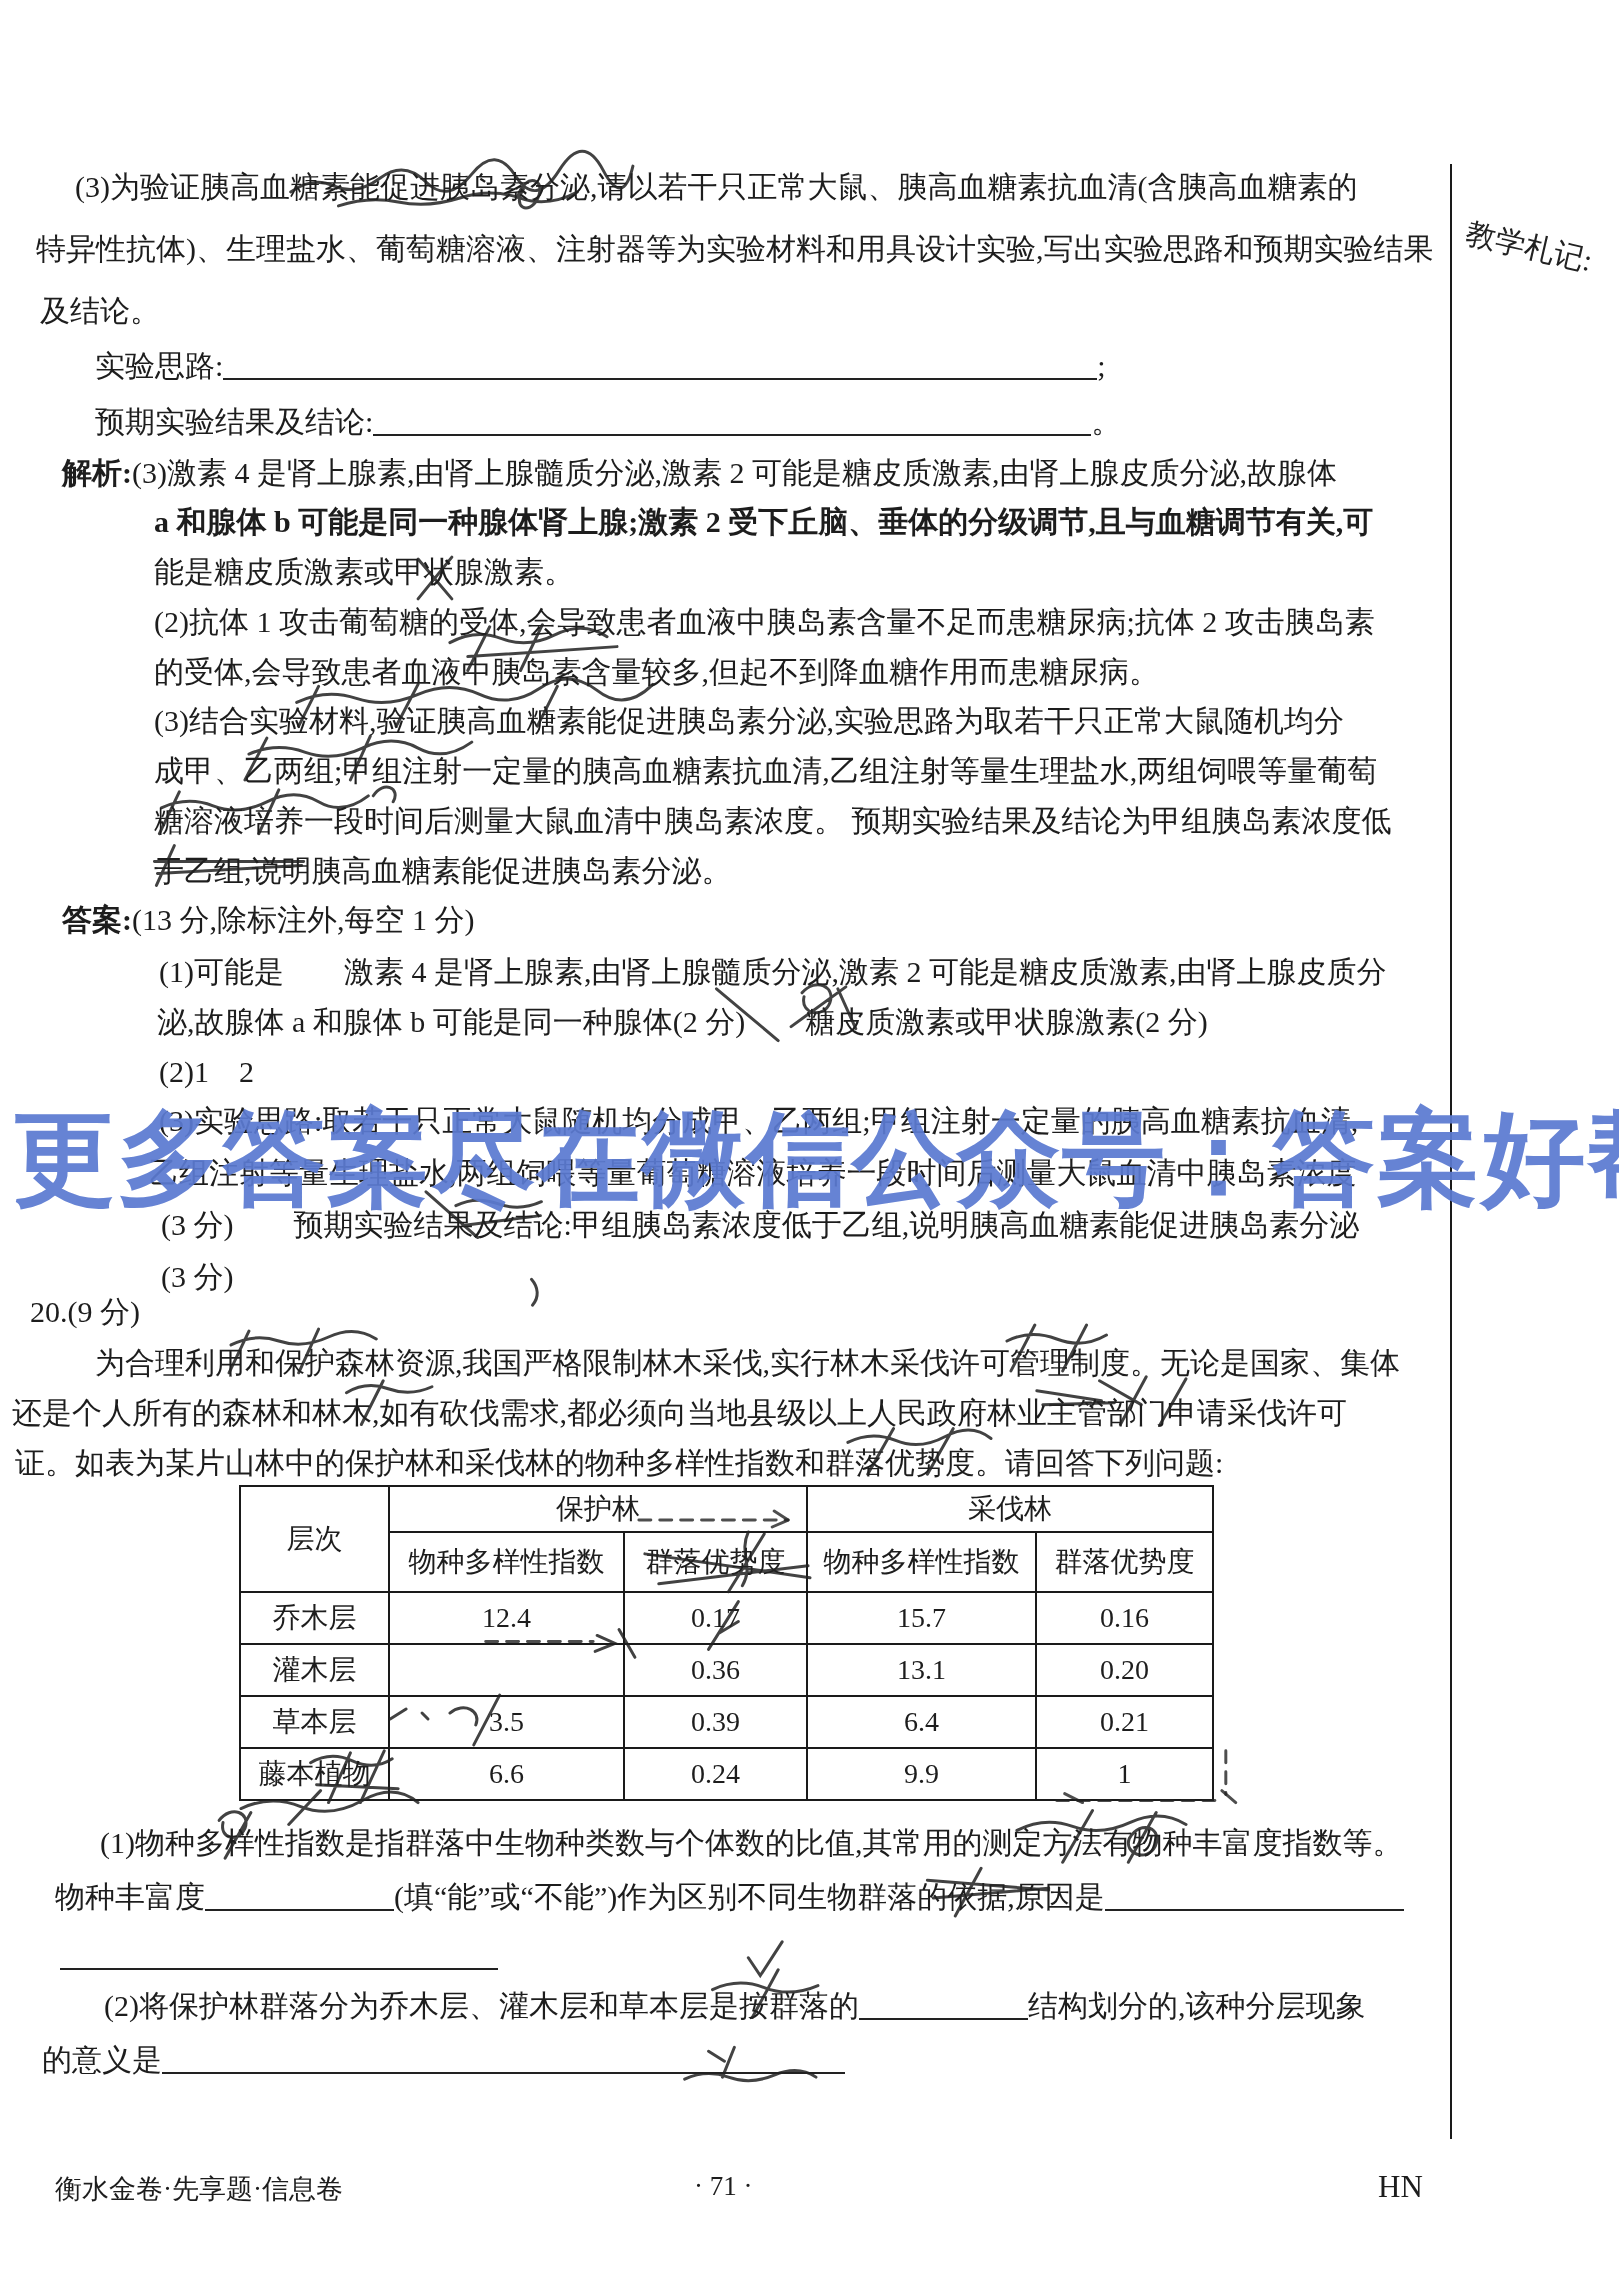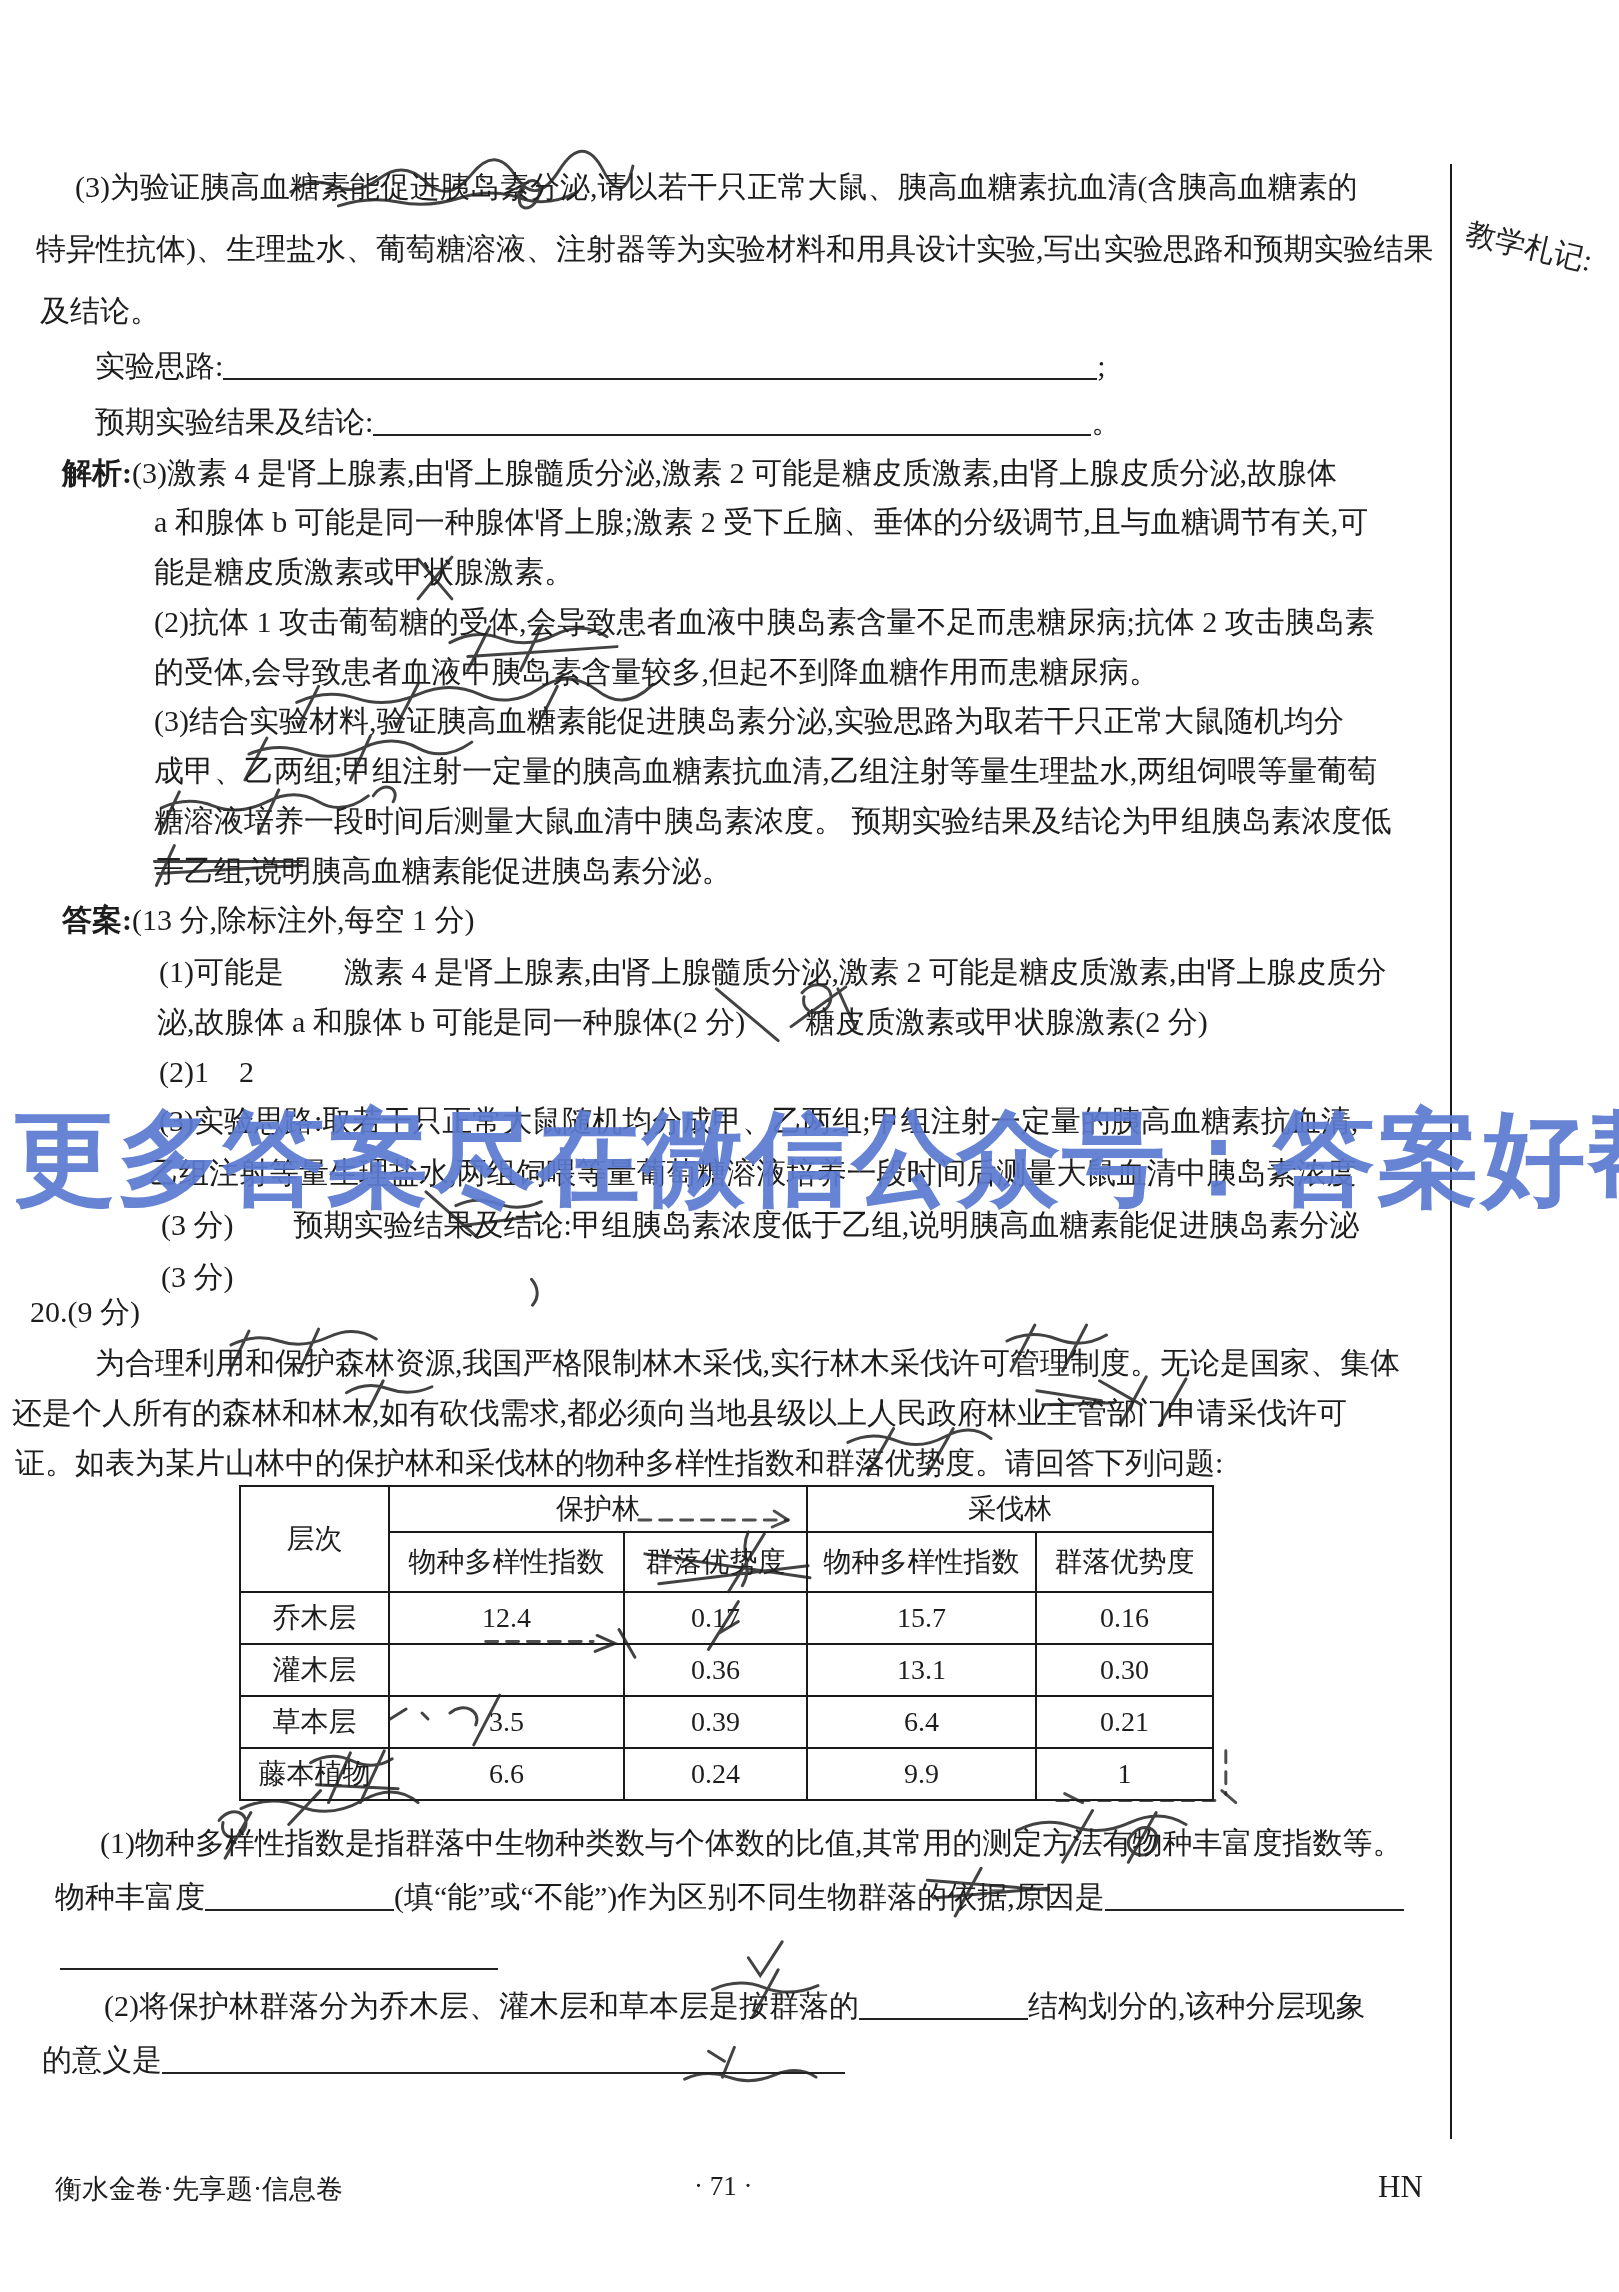--- a/index.html
+++ b/index.html
@@ -38,21 +38,21 @@
   <div class="ln" style="left:95px;top:402px;">
     <span>预期实验结果及结论:</span><span class="blank" style="width:718px;"></span><span>。</span>
   </div>
   <div class="ln" style="left:95px;top:346px;">
     <span>实验思路:</span><span class="blank" style="width:874px;"></span><span>;</span>
   </div>
 
   <div class="ln" style="left:62px;top:453px;">
     <span class="lbl">解析:</span><span>(3)激素 4 是肾上腺素,由肾上腺髓质分泌,激素 2 可能是糖皮质激素,由肾上腺皮质分泌,故腺体</span>
   </div>
-  <div class="ln" style="left:154px;top:502px;">a 和腺体 b 可能是同一种腺体肾上腺;激素 2 受下丘脑、垂体的分级调节,且与血糖调节有关,可</div>
+  <div class="ln" style="left:154px;top:502px;font-weight:bold;">a 和腺体 b 可能是同一种腺体肾上腺;激素 2 受下丘脑、垂体的分级调节,且与血糖调节有关,可</div>
   <div class="ln" style="left:154px;top:552px;">能是糖皮质激素或甲状腺激素。</div>
   <div class="ln" style="left:154px;top:602px;">(2)抗体 1 攻击葡萄糖的受体,会导致患者血液中胰岛素含量不足而患糖尿病;抗体 2 攻击胰岛素</div>
   <div class="ln" style="left:154px;top:652px;">的受体,会导致患者血液中胰岛素含量较多,但起不到降血糖作用而患糖尿病。</div>
   <div class="ln" style="left:154px;top:701px;">(3)结合实验材料,验证胰高血糖素能促进胰岛素分泌,实验思路为取若干只正常大鼠随机均分</div>
   <div class="ln" style="left:154px;top:801px;">糖溶液培养一段时间后测量大鼠血清中胰岛素浓度。 预期实验结果及结论为甲组胰岛素浓度低</div>
   <div class="ln" style="left:154px;top:751px;">成甲、乙两组;甲组注射一定量的胰高血糖素抗血清,乙组注射等量生理盐水,两组饲喂等量葡萄</div>
   <div class="ln" style="left:154px;top:851px;">于乙组,说明胰高血糖素能促进胰岛素分泌。</div>
 
   <div class="ln" style="left:62px;top:900px;">
     <span class="lbl">答案:</span><span>(13 分,除标注外,每空 1 分)</span>
@@ -97,21 +97,21 @@
       <td>12.4</td>
       <td>0.17</td>
       <td>15.7</td>
       <td>0.16</td>
     </tr>
     <tr style="height:52px;">
       <td>灌木层</td>
       <td></td>
       <td>0.36</td>
       <td>13.1</td>
-      <td>0.30</td>
+      <td>0.20</td>
     </tr>
     <tr style="height:52px;">
       <td>草本层</td>
       <td>3.5</td>
       <td>0.39</td>
       <td>6.4</td>
       <td>0.21</td>
     </tr>
     <tr style="height:52px;">
       <td>藤本植物</td>

